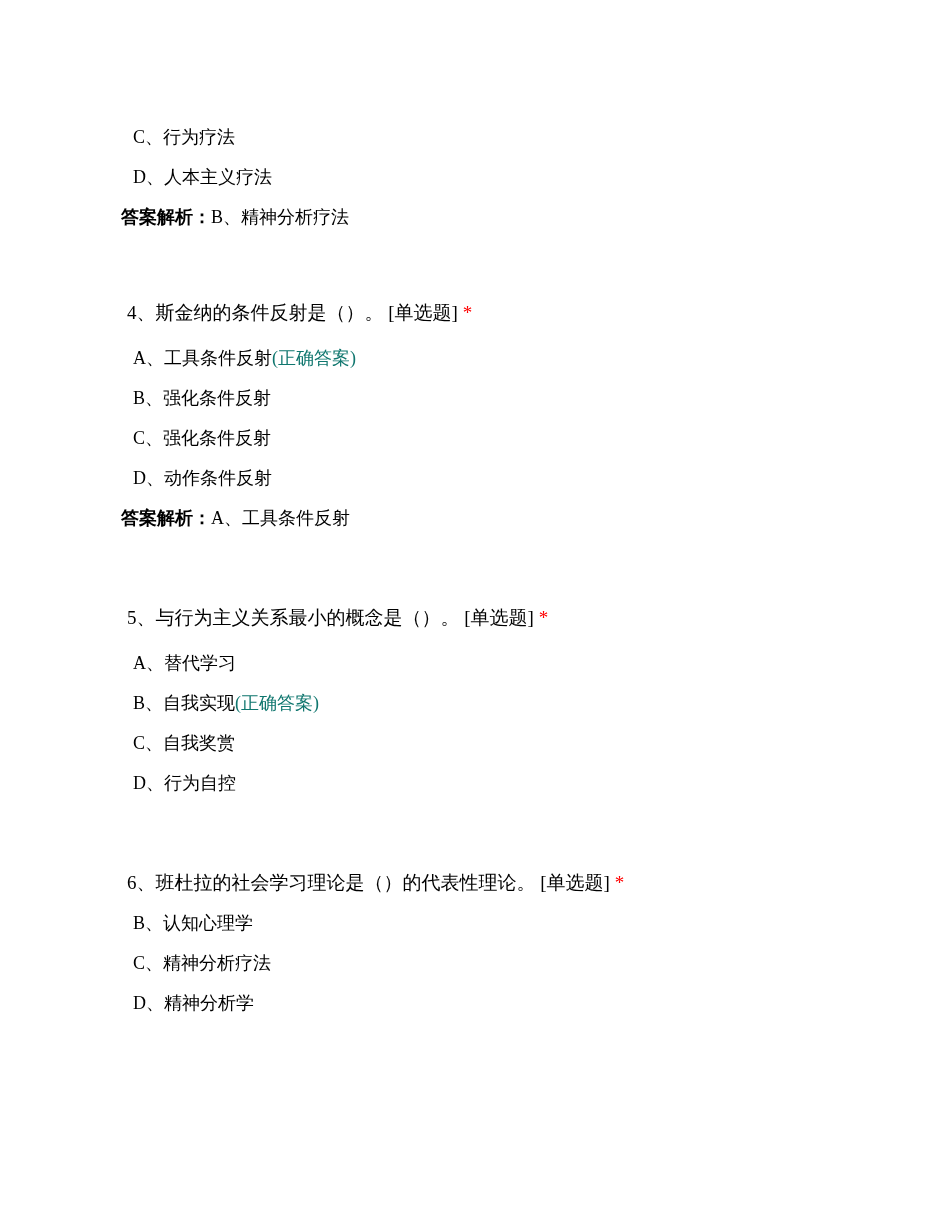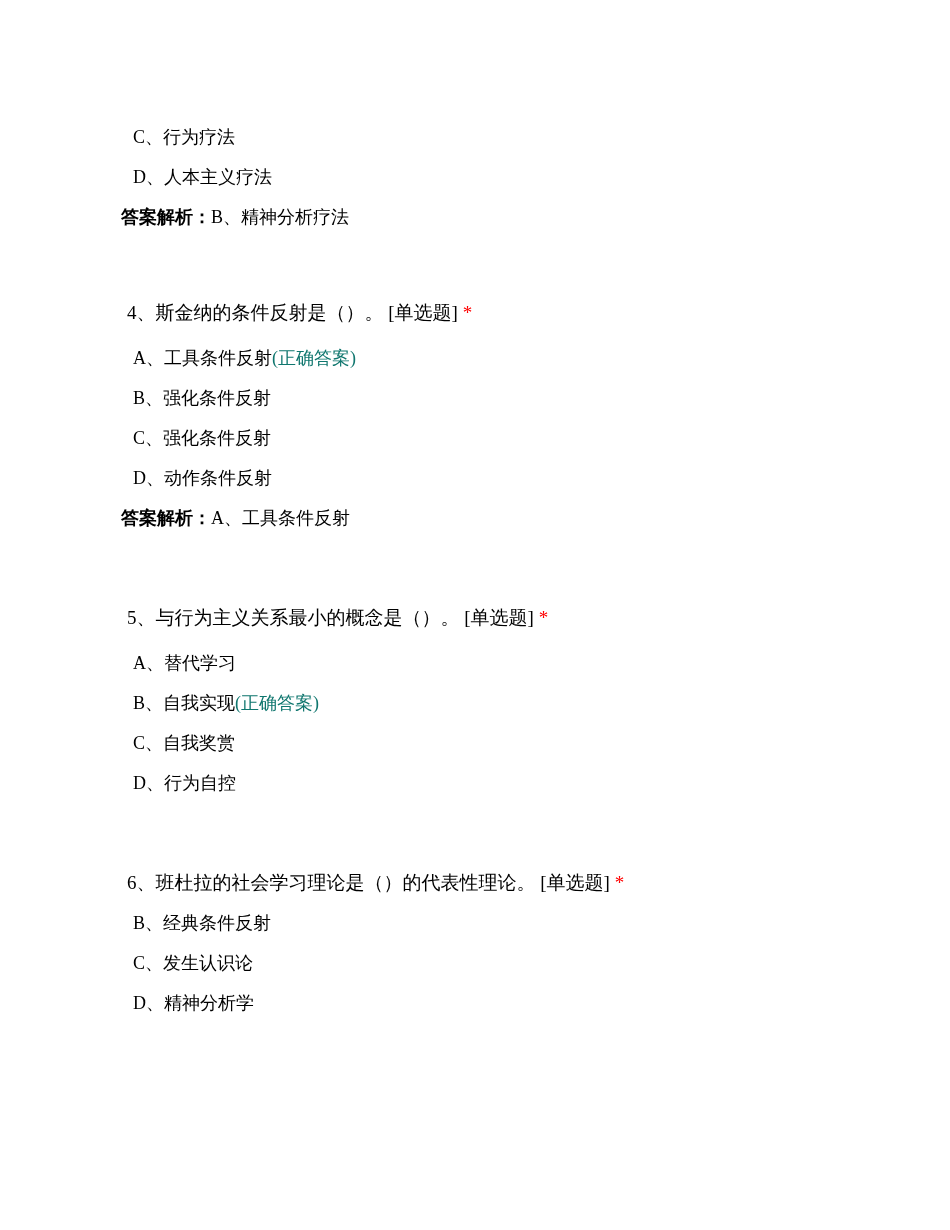--- a/index.html
+++ b/index.html
@@ -112,23 +112,23 @@
       <span>D、行为自控</span>
     </div>
   </section>
 
   <section>
     <div class="q-title q6">
       <span>6、班杜拉的社会学习理论是（）的代表性理论。 [单选题]</span>
       <span class="req-asterisk">*</span>
     </div>
     <div class="option">
-      <span>B、经典条件反射</span>
+      <span>B、认知心理学</span>
     </div>
     <div class="option">
-      <span>C、发生认识论</span>
+      <span>C、精神分析疗法</span>
     </div>
     <div class="option">
       <span>D、精神分析学</span>
     </div>
   </section>
 
 </div>
 
 </body></html>

